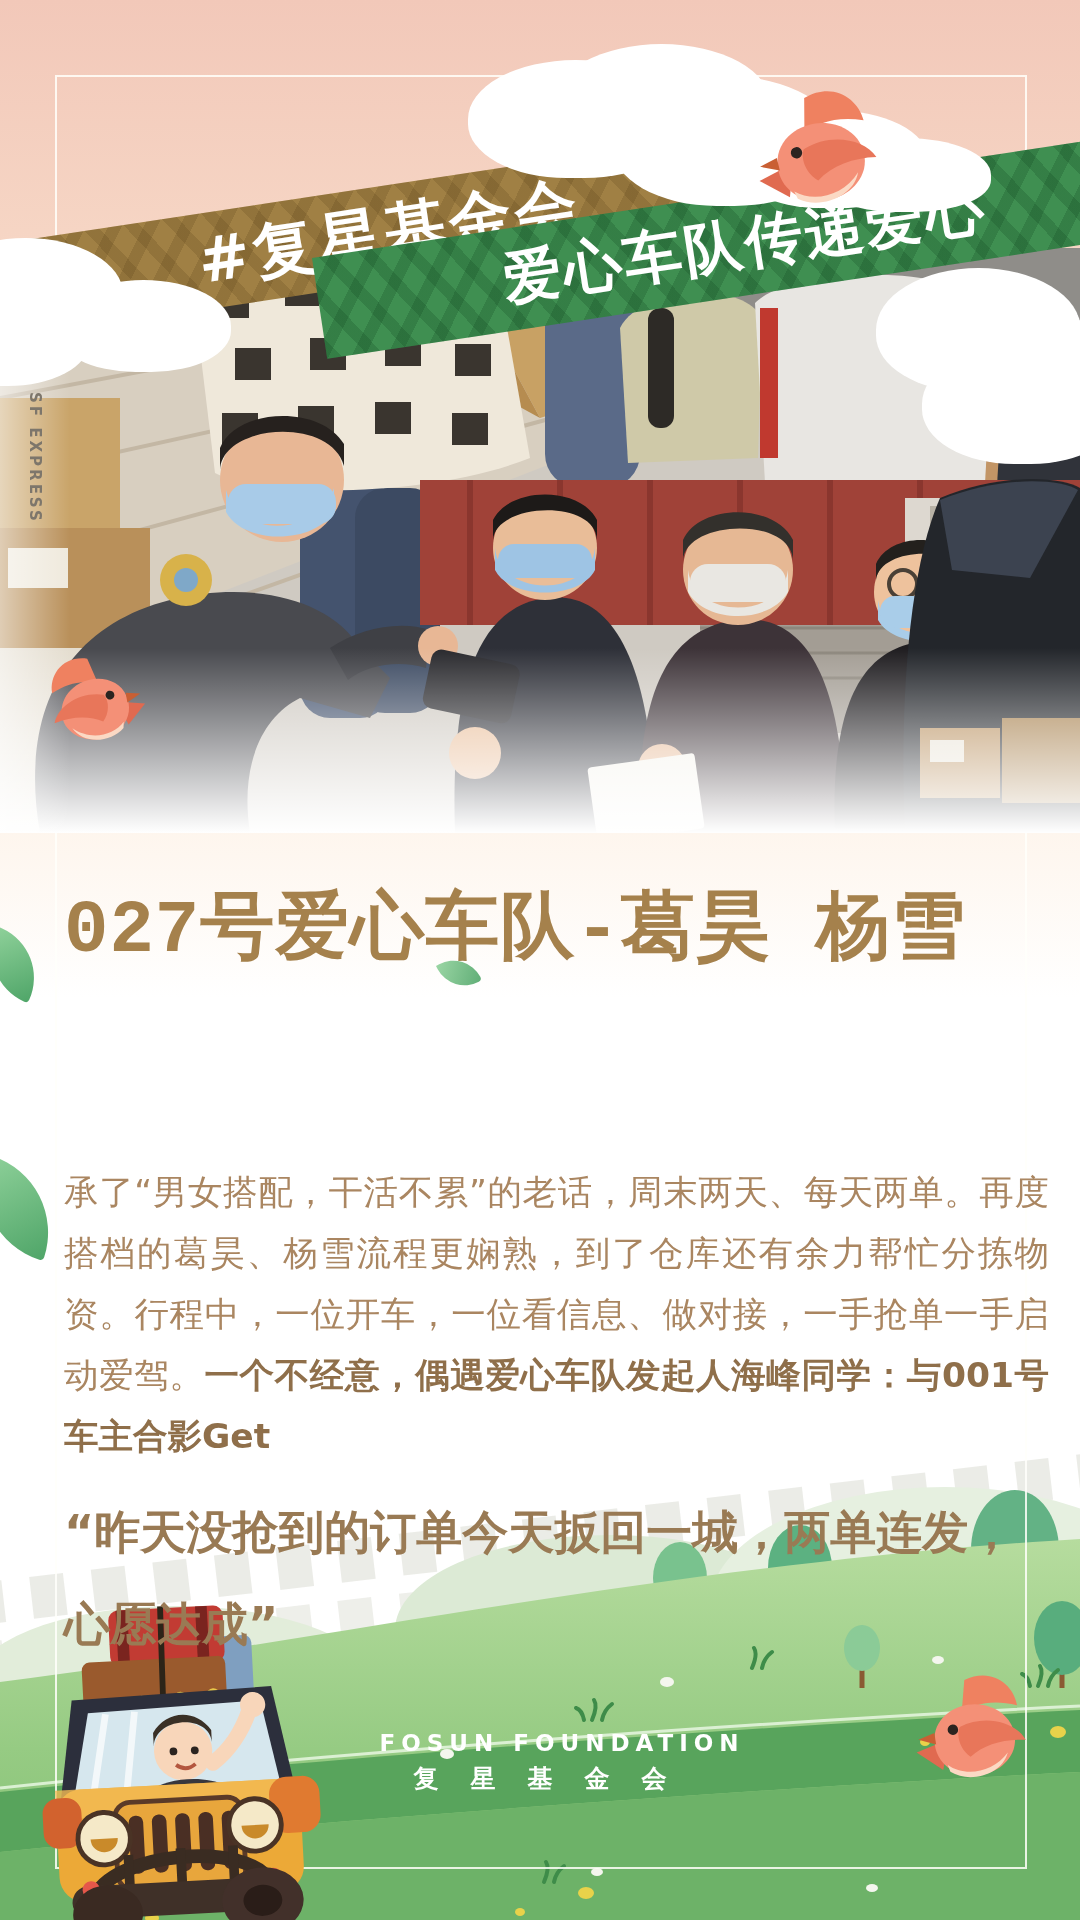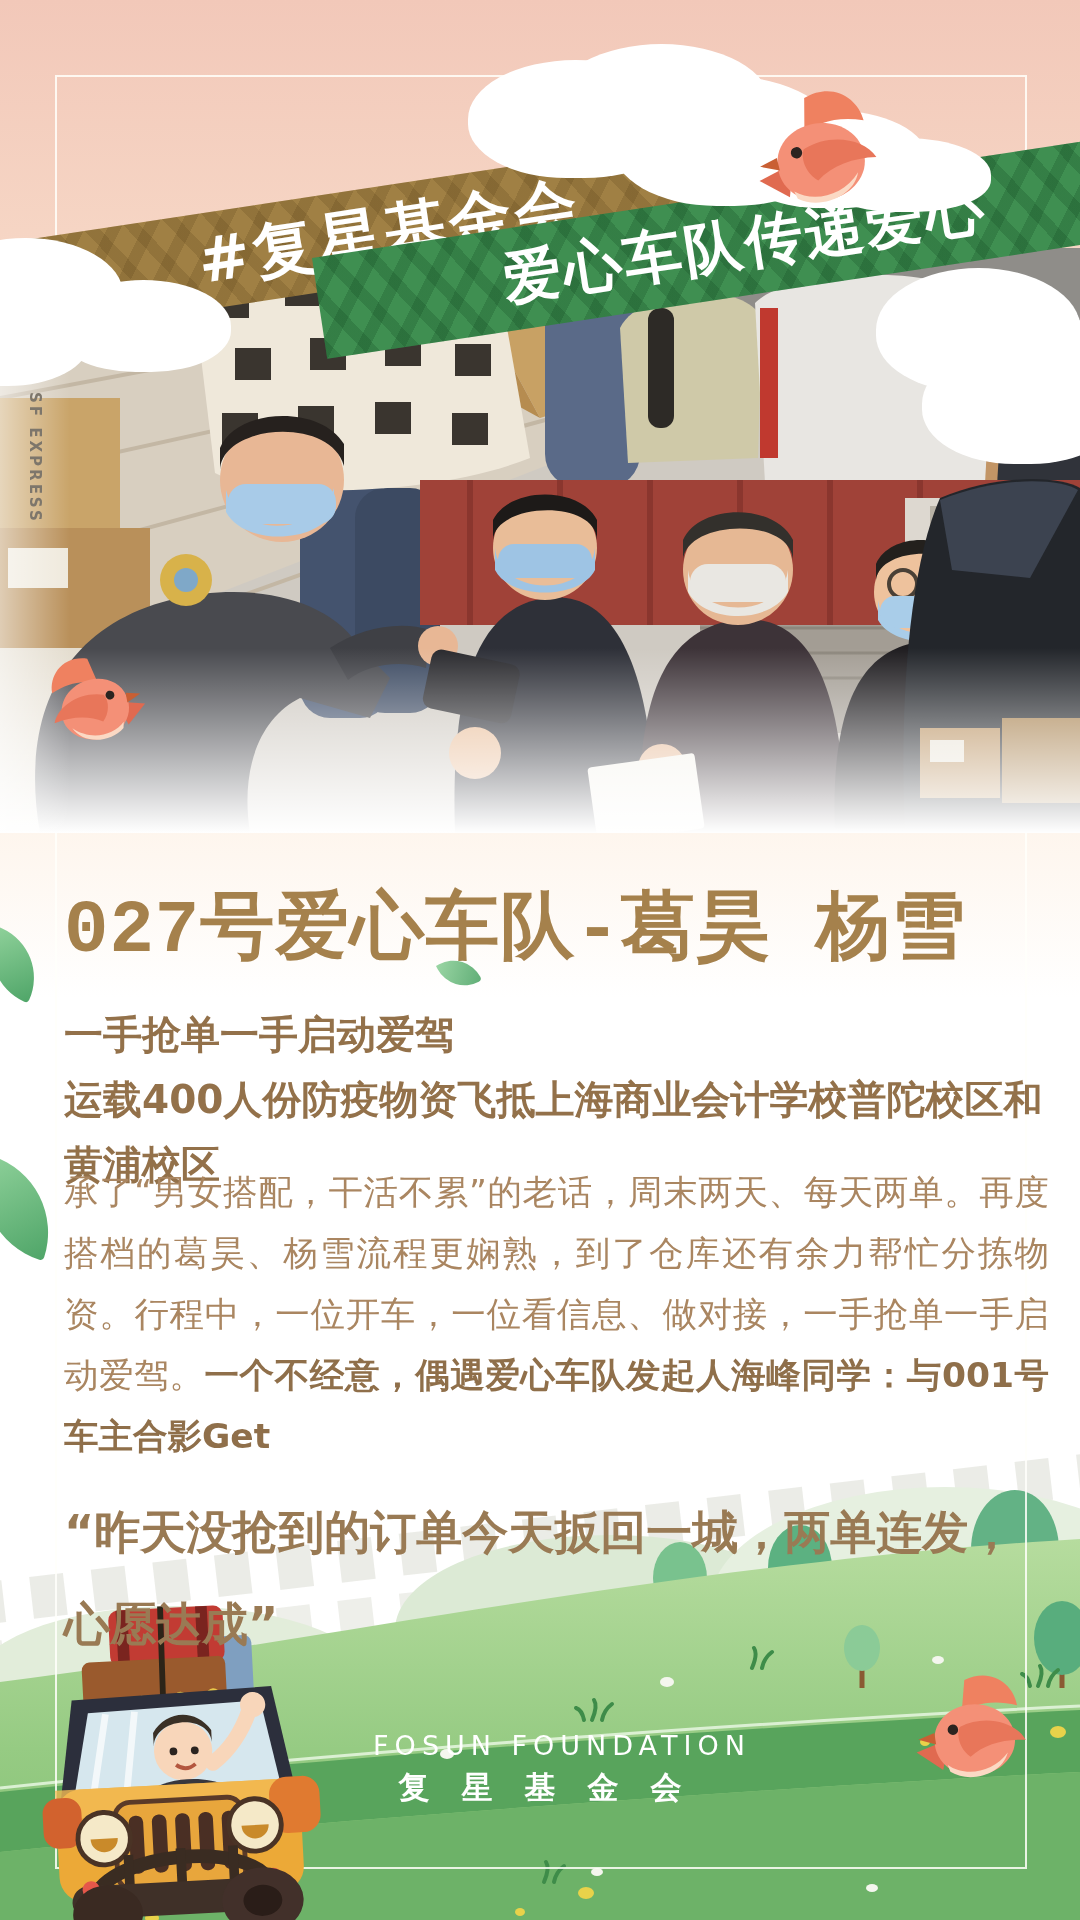--- a/index.html
+++ b/index.html
@@ -56,22 +56,22 @@
     letter-spacing:1px;white-space:nowrap;font-family:Liberation Mono, monospace;}
   .subtitle{top:1002px;font-size:39px;line-height:65px;font-weight:800;color:#93714a;}
   .body{top:1162px;font-size:34.5px;line-height:61px;color:#aa8661;text-align:justify;}
   .body b{color:#8f6f4a;font-weight:800;}
   .quote{top:1486px;font-size:46px;line-height:92px;font-weight:800;color:#997a54;}
   
   .bottom-art{position:absolute;left:0;top:1420px;width:1080px;height:500px;z-index:6;}
   .car{position:absolute;left:26px;top:1598px;width:300px;height:330px;z-index:26;transform:rotate(-3deg);}
   
   .logo{position:absolute;left:0;top:1730px;width:1080px;text-align:center;z-index:30;color:#fff;}
-  .logo .en{font-size:27px;font-weight:400;letter-spacing:6px;margin-left:44px;}
-  .logo .cn{font-size:31px;font-weight:700;letter-spacing:32px;margin-top:6px;text-indent:32px;}
+  .logo .en{font-size:23px;font-weight:700;letter-spacing:6px;margin-left:44px;}
+  .logo .cn{font-size:25px;font-weight:700;letter-spacing:32px;margin-top:6px;text-indent:32px;}
 </style>
 </head>
 <body>
 
 <div class="poster">
 
   <svg width="0" height="0" style="position:absolute">
     <defs>
       <symbol id="bird" viewBox="0 0 120 120">
         <path d="M12,70 L40,60 L34,86 Z" fill="#e06a50"></path>
@@ -247,24 +247,20 @@
     </svg>
   <svg class="bird b3" viewBox="0 0 120 120">
       <use href="#bird"></use>
     </svg>
 
   <div class="leaf l1"></div>
   <div class="leaf l2"></div>
   <div class="leaf l3"></div>
 
   <div class="txt title">027号爱心车队-葛昊 杨雪</div>
-  <div class="txt subtitle">
-    <div>一手抢单一手启动爱驾</div>
-    <div>运载400人份防疫物资飞抵上海商业会计学校普陀校区和黄浦校区</div>
-  </div>
   <div class="txt body"><span>承了“男女搭配，干活不累”的老话，周末两天、每天两单。再度搭档的葛昊、杨雪流程更娴熟，到了仓库还有余力帮忙分拣物资。行程中，一位开车，一位看信息、做对接，一手抢单一手启动爱驾。</span><b>一个不经意，偶遇爱心车队发起人海峰同学：与001号车主合影Get</b></div>
   <div class="txt quote">“昨天没抢到的订单今天扳回一城，两单连发，心愿达成”</div>
 
   <svg class="bottom-art" viewBox="0 0 1080 500">
     <defs>
       <linearGradient id="gGrass" x1="0" y1="0" x2="0" y2="1">
         <stop offset="0" stop-color="#b6dc9e"></stop>
           <stop offset=".55" stop-color="#96cb83"></stop>
           <stop offset="1" stop-color="#82bf74"></stop>
       </linearGradient>

